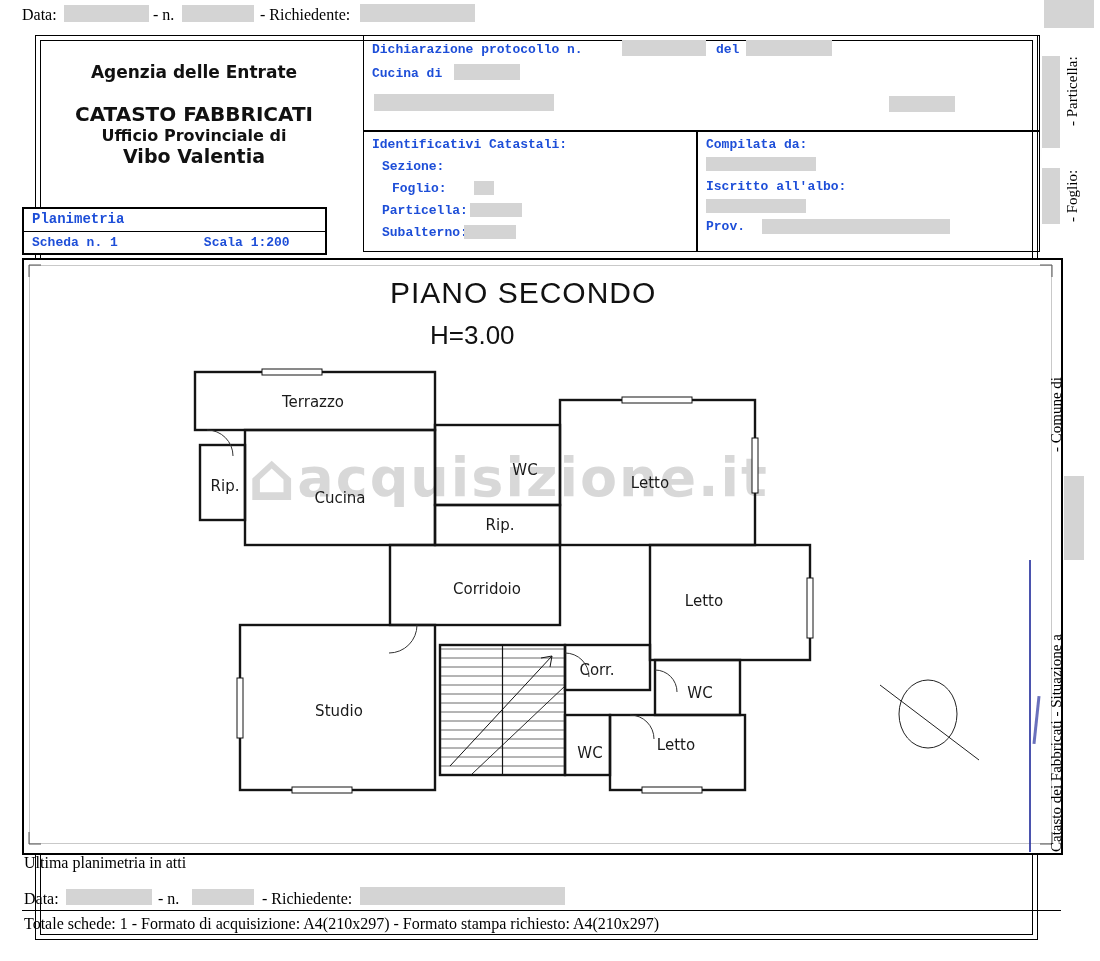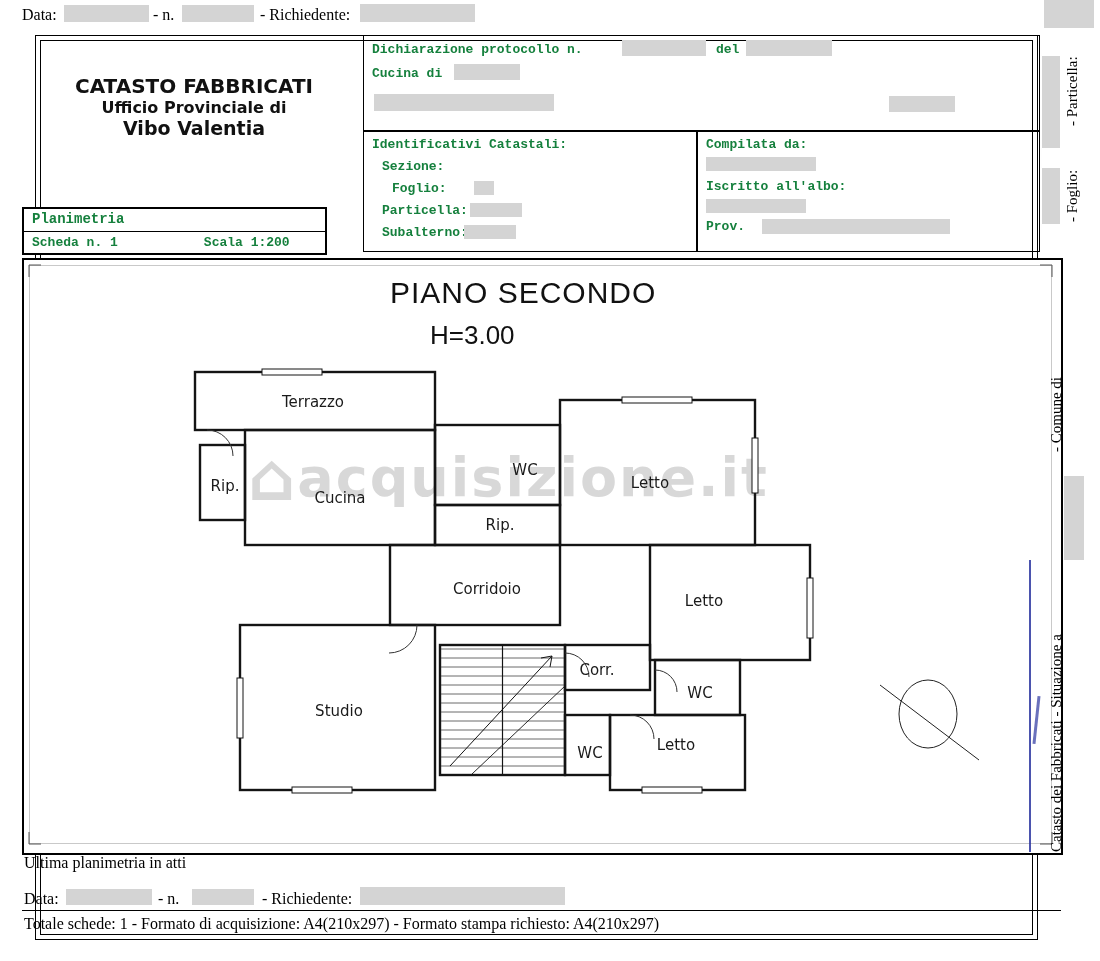--- a/index.html
+++ b/index.html
@@ -1,20 +1,20 @@
 <!DOCTYPE html>
 <html><head>
 <meta charset="utf-8">
 <style>
   html,body{margin:0;padding:0;background:#fff;}
   body{width:1100px;height:961px;position:relative;overflow:hidden;
        font-family:"DejaVu Sans",sans-serif;color:#000;}
   .abs{position:absolute;}
   .mono{font-family:"Liberation Mono","DejaVu Sans Mono",monospace;
-        font-weight:700;font-size:13px;color:#15803d;white-space:nowrap;}
+        font-weight:700;font-size:13px;color:#1d4ed8;white-space:nowrap;}
   .serif{font-family:"Liberation Serif","DejaVu Serif",serif;
          font-size:16px;color:#000;white-space:nowrap;}
   .redact{position:absolute;background:#d4d4d4;}
   .frame{position:absolute;border:1px solid #000;}
   .vtext{position:absolute;transform-origin:0 0;transform:rotate(-90deg);
          white-space:nowrap;font-family:"Liberation Serif","DejaVu Serif",serif;
          font-size:15px;color:#000;}
   .agency{position:absolute;left:48px;top:62px;width:292px;text-align:center;
           font-weight:700;color:#111;}
   .watermark{position:absolute;left:248px;top:446px;display:flex;align-items:center;
@@ -30,21 +30,22 @@
   <span class="redact" style="left:182px;top:5px;width:72px;height:17px"></span>
   <span class="serif abs" style="left:260px;top:6px">- Richiedente:</span>
   <span class="redact" style="left:360px;top:4px;width:115px;height:18px"></span>
   <span class="redact" style="left:1044px;top:0;width:50px;height:28px"></span>
 </div>
 
 <div class="frame" style="left:35px;top:35px;width:1001px;height:903px;"></div>
 <div class="frame" style="left:40px;top:40px;width:991px;height:893px;"></div>
 
 <div class="agency">
-  <div style="font-size:20px;margin-top:12px">CATASTO FABBRICATI</div>
+  <div style="font-size:17px">Agenzia delle Entrate</div>
+  <div style="font-size:20px;margin-top:20px">CATASTO FABBRICATI</div>
   <div style="font-size:16px;margin-top:0">Ufficio Provinciale di</div>
   <div style="font-size:19px;">Vibo Valentia</div>
 </div>
 
 <div class="abs" style="left:22px;top:207px;width:301px;height:44px;border:2px solid #000;background:#fff;">
   <div class="mono" style="font-size:14px;height:20px;border-bottom:1.5px solid #000;padding:2px 0 0 8px">Planimetria</div>
   <div style="display:flex;padding:3px 0 0 8px">
     <span class="mono">Scheda n. 1</span>
     <span class="mono" style="margin-left:86px">Scala 1:200</span>
   </div>

